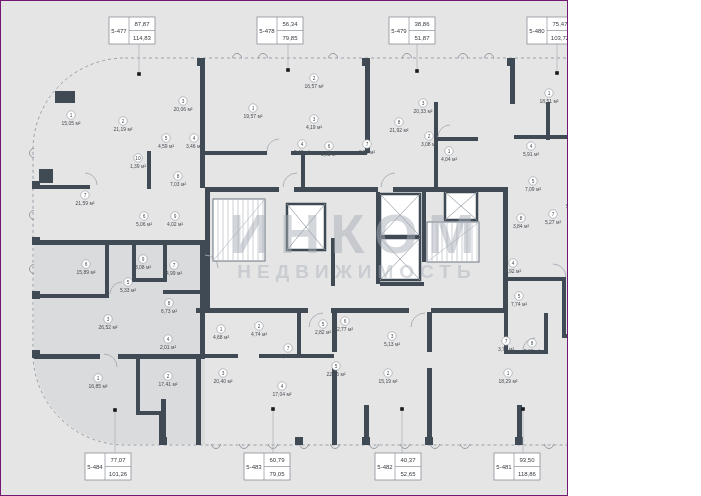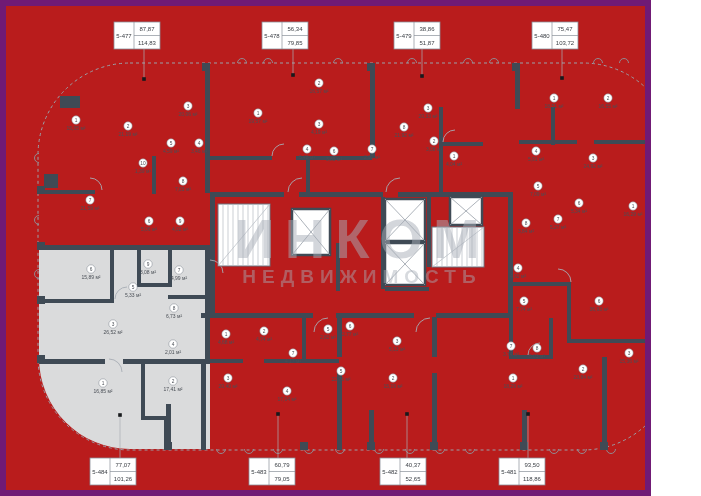--- a/index.html
+++ b/index.html
@@ -1,20 +1,20 @@
 <!DOCTYPE html>
 <html><head>
 <meta charset="utf-8">
 <style>
   html,body{margin:0;padding:0;background:#ffffff;}
   .stage{
     position:relative;
-    width:651px;height:496px;
-    background:#b91c1c;
-    border:6px solid #701a75;
+    width:568px;height:496px;
+    background:#e5e5e5;
+    border:1px solid #701a75;
     box-sizing:border-box;
     font-family:"Liberation Sans", sans-serif;
     overflow:hidden;
   }
   svg{position:absolute;left:0;top:0;}
   svg text{font-family:"Liberation Sans", sans-serif;}
 </style>
 </head>
 <body>
 

